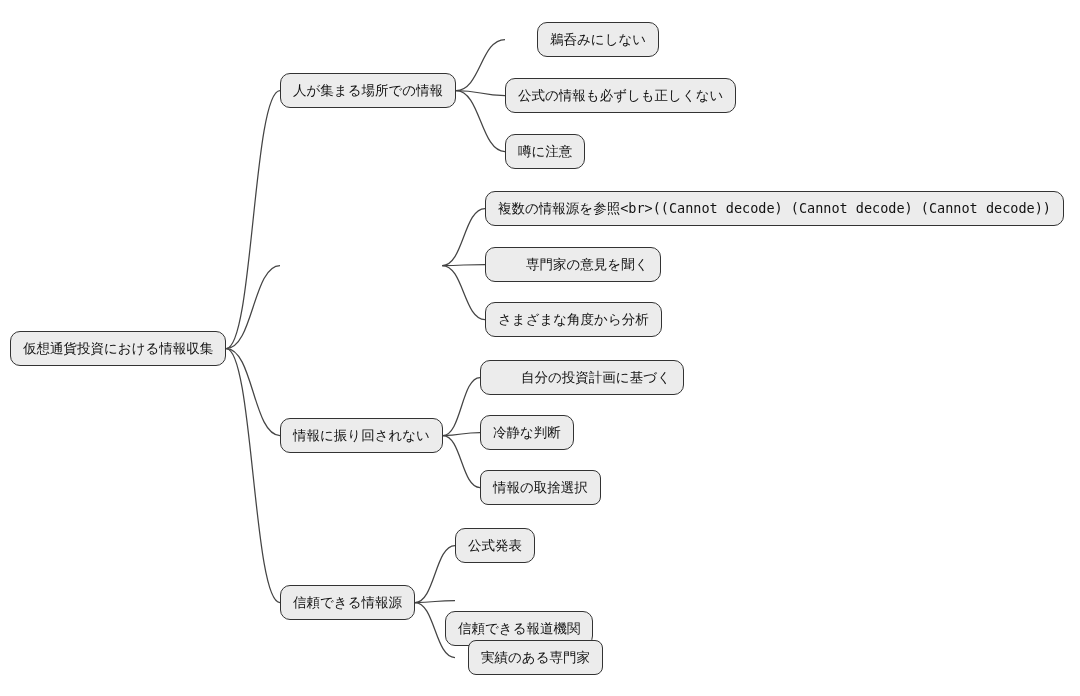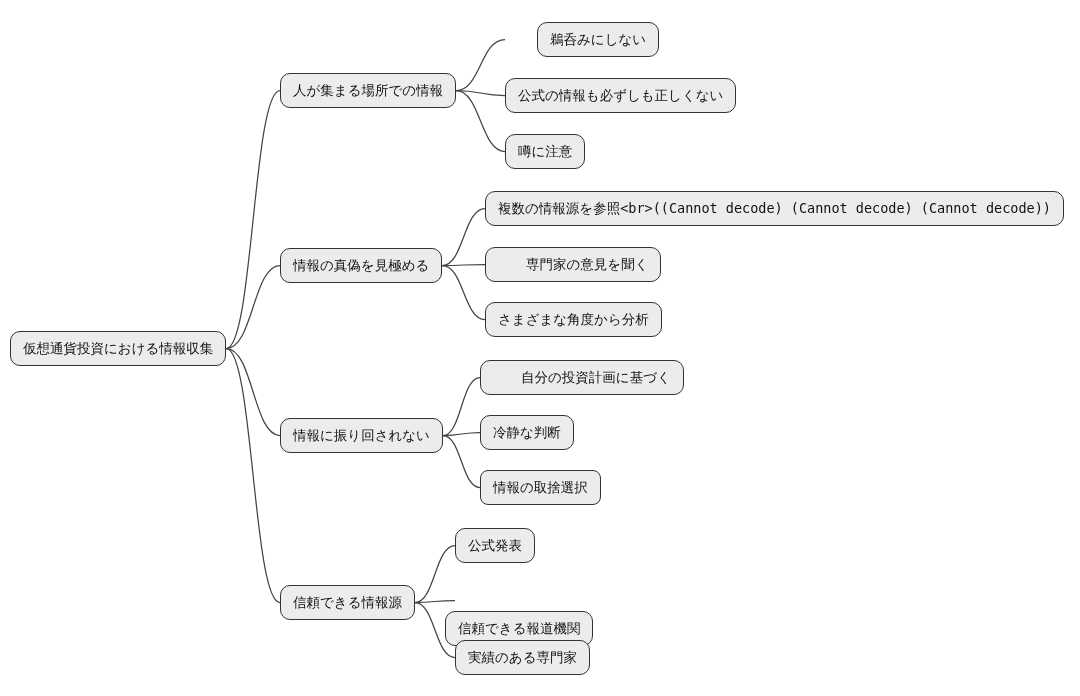--- a/index.html
+++ b/index.html
@@ -61,25 +61,24 @@
       <path d="M 226.265625 348.5 C 253.1328125 348.5, 253.1328125 602.5, 280 602.5"></path>
       <path d="M 414.953125 602.5 C 434.9765625 602.5, 434.9765625 545.5, 455 545.5"></path>
       <path d="M 414.953125 602.5 C 434.9765625 602.5, 434.9765625 600.5, 455 600.5"></path>
       <path d="M 414.953125 602.5 C 434.9765625 602.5, 434.9765625 657.5, 455 657.5"></path>
     </svg>
 <div class="node" style="left: 10px; top: 331px;">仮想通貨投資における情報収集</div>
     <div class="node" style="left: 280px; top: 73px; text-align: right;">人が集まる場所での情報</div>
     <div class="node" style="left: 505px; top: 22px; margin-left: 32px;">鵜呑みにしない</div>
     <div class="node" style="left: 505px; top: 78px; text-align: center;">公式の情報も必ずしも正しくない</div>
     <div class="node" style="left: 505px; top: 134px;">噂に注意</div>
-    <div class="node" style="left: 280px; top: 248px;">情報の真偽を見極める</div>
     <div class="node" style="left: 485px; top: 191px;">複数の情報源を参照&lt;br&gt;((Cannot decode) (Cannot decode) (Cannot decode))</div>
     <div class="node" style="left: 485px; top: 247px; padding-left: 40px;">専門家の意見を聞く</div>
     <div class="node" style="left: 485px; top: 302px;">さまざまな角度から分析</div>
     <div class="node" style="left: 280px; top: 418px;">情報に振り回されない</div>
     <div class="node" style="left: 480px; top: 360px; padding-left: 40px;">自分の投資計画に基づく</div>
     <div class="node" style="left: 480px; top: 415px;">冷静な判断</div>
     <div class="node" style="left: 480px; top: 470px; border-radius: 8px;">情報の取捨選択</div>
     <div class="node" style="left: 280px; top: 585px;">信頼できる情報源</div>
     <div class="node" style="left: 455px; top: 528px;">公式発表</div>
     <div class="node" style="left: 445px; top: 583px; margin-top: 28px;">信頼できる報道機関</div>
-    <div class="node" style="left: 455px; top: 640px;">実績のある専門家</div>
+    <div class="node" style="left: 468px; top: 640px; border-radius: 8px;">実績のある専門家</div>
   </div>
 
 </body></html>

